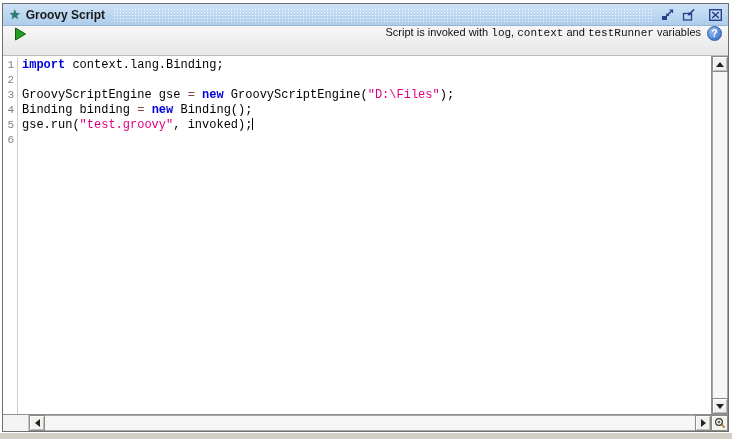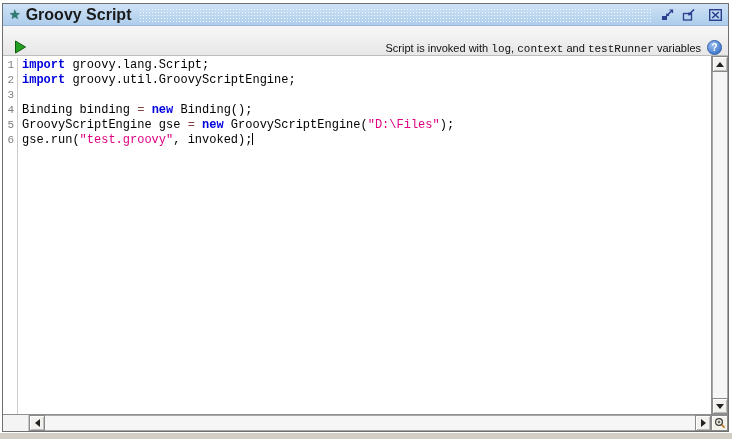--- a/index.html
+++ b/index.html
@@ -13,32 +13,32 @@
             border:1px solid #6f6f6f; background:#ffffff;
             display:flex; flex-direction:column; }
 
   
   .titlebar { height:22px; flex:0 0 22px; display:flex; align-items:center;
               padding:0 5px 0 6px;
               background:linear-gradient(var(--tb-top,#cde2f6), var(--tb-bot,#aecdeb));
               border-bottom:1px solid #9ab6d4; }
   .star-icon { color:#2d7d72; font-size:13px; line-height:13px; margin-right:5px;
                text-shadow:0 0 1px #1c544c; }
-  .title-text { font-size:16px; font-weight:bold; color:var(--title-col,#1a1a1a); white-space:nowrap; }
+  .title-text { font-size:12px; font-weight:bold; color:var(--title-col,#1a1a1a); white-space:nowrap; }
   .grip { flex:1; height:14px; margin:0 8px;
           background-image:radial-gradient(rgba(255,255,255,0.85) 28%, transparent 32%);
           background-size:3px 3px; }
   .win-btns { display:flex; align-items:center; gap:6px; }
   .win-btn { width:15px; height:14px; display:flex; align-items:center; justify-content:center;
              cursor:default; }
   .win-btn svg { display:block; }
   .win-btn.close { margin-left:6px; }
 
   
-  .toolbar { height:30px; flex:0 0 30px; display:flex; align-items:flex-end;
+  .toolbar { height:30px; flex:0 0 30px; display:flex; align-items:flex-start;
              padding:0 6px 0 9px;
              background:linear-gradient(var(--tlb-top,#f7f7f7), var(--tlb-bot,#e7e7e7));
              border-bottom:1px solid #bdbdbd; }
   .play-btn { width:16px; height:16px; display:flex; align-items:center; justify-content:center; }
   .toolbar-spacer { flex:1; }
   .hint { font-size:11px; color:#111; white-space:nowrap; margin-right:6px; }
   .hint .mono { font-family:"Liberation Mono", monospace; font-size:11px; }
   .help-btn { width:15px; height:15px; border-radius:50%;
               background:radial-gradient(circle at 35% 30%, #9cc1ef, var(--help-blue,#4a7fd0) 70%, #2d5ba6);
               border:1px solid #2f5ea8; color:#ffffff; font-size:10px; font-weight:bold;
@@ -132,25 +132,24 @@
     <div class="editor">
       <div class="gutter">
           <div class="ln">1</div>
           <div class="ln">2</div>
           <div class="ln">3</div>
           <div class="ln">4</div>
           <div class="ln">5</div>
           <div class="ln">6</div>
         </div>
       <div class="code">
-          <div class="code-line"><span class="tok-keyword">import</span><span class="tok-plain"> groovy.lang.Script;</span></div>
-          <div class="code-line"><span class="tok-keyword">import</span><span class="tok-plain"> groovy.util.GroovyScriptEngine;</span></div>
+          <div class="code-line"><span class="tok-keyword">import</span><span class="tok-plain"> context.lang.Binding;</span></div>
           <div class="code-line"></div>
+          <div class="code-line"><span class="tok-plain">GroovyScriptEngine gse </span><span class="tok-operator">=</span><span class="tok-plain"> </span><span class="tok-keyword">new</span><span class="tok-plain"> GroovyScriptEngine(</span><span class="tok-string">"D:\Files"</span><span class="tok-plain">);</span></div>
           <div class="code-line"><span class="tok-plain">Binding binding </span><span class="tok-operator">=</span><span class="tok-plain"> </span><span class="tok-keyword">new</span><span class="tok-plain"> Binding();</span></div>
-          <div class="code-line"><span class="tok-plain">GroovyScriptEngine gse </span><span class="tok-operator">=</span><span class="tok-plain"> </span><span class="tok-keyword">new</span><span class="tok-plain"> GroovyScriptEngine(</span><span class="tok-string">"D:\Files"</span><span class="tok-plain">);</span></div>
           <div class="code-line"><span class="tok-plain">gse.run(</span><span class="tok-string">"test.groovy"</span><span class="tok-plain">, invoked);</span><span class="caret"></span></div>
         </div>
     </div>
     <div class="vscroll">
       <div class="sb-btn">
         <span class="arrow up"></span>
       </div>
       <div class="v-thumb"></div>
       <div class="sb-btn">
         <span class="arrow down"></span>

